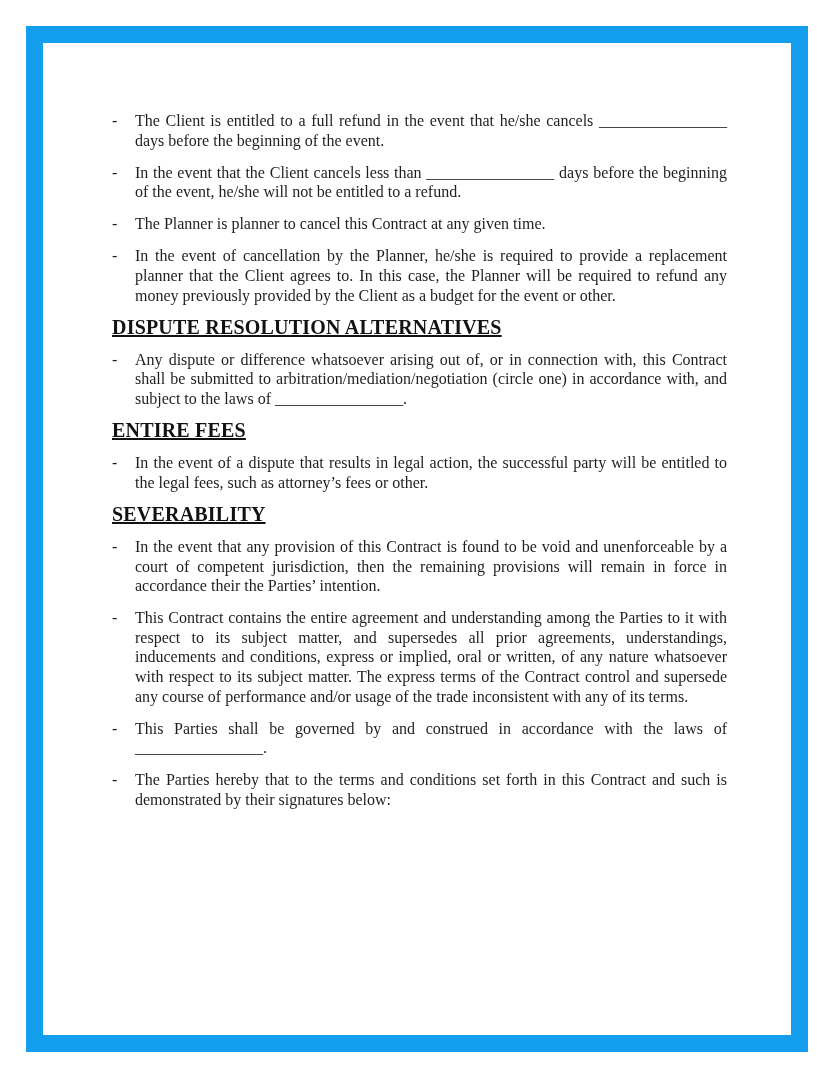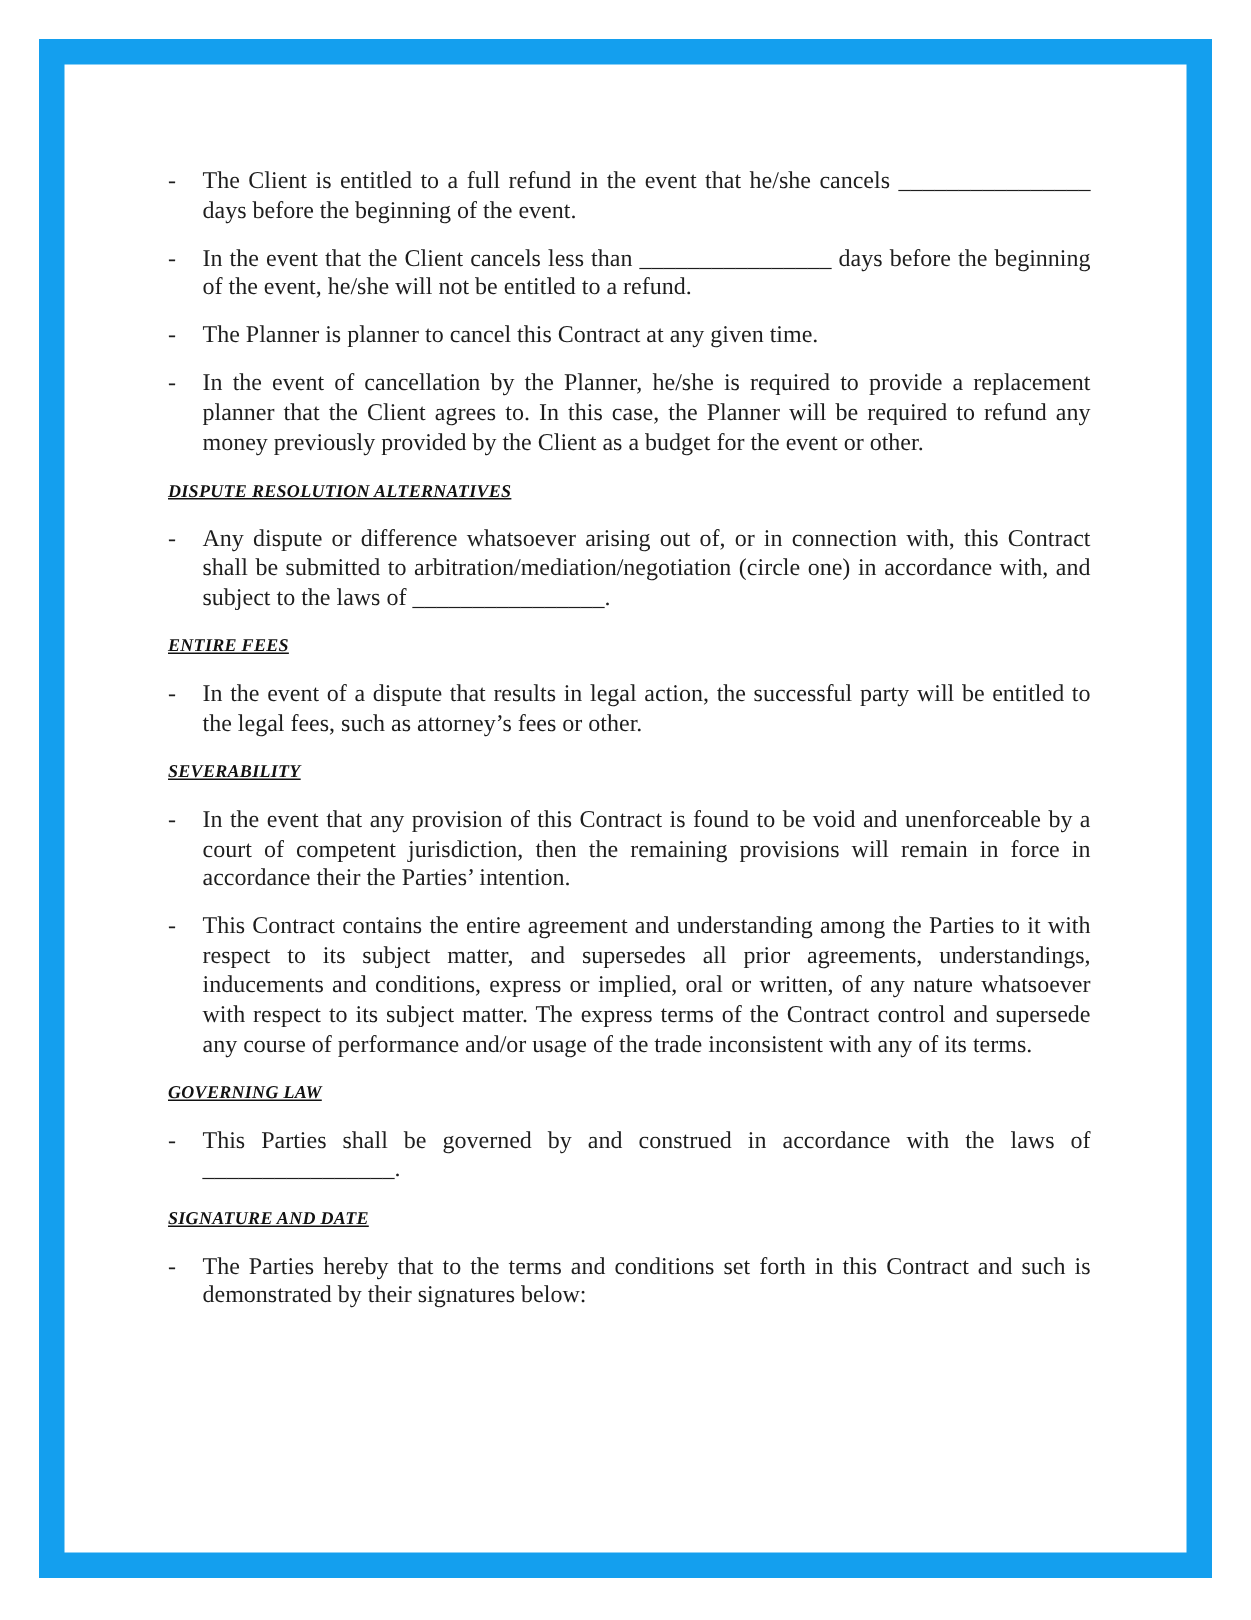--- a/index.html
+++ b/index.html
@@ -38,28 +38,27 @@
   }
   .marker {
     flex: 0 0 23px;
   }
   .text {
     flex: 1;
     margin: 0;
     text-align: justify;
   }
   .heading {
-    font-size: 12px;
+    font-size: 20px;
     line-height: 19.6px;
     font-weight: 700;
     text-decoration: underline;
     margin: 0 0 12.5px 0;
     color: #121212;
     letter-spacing: 0.2px;
-    font-style: italic;
   }
 </style>
 </head>
 <body style="color: rgb(30, 30, 30); background: rgb(255, 255, 255);">
 
 <div class="frame">
   <main class="doc">
 
     <ul class="bullet-list">
       <li class="bullet">
@@ -113,31 +112,29 @@
     <section>
       <ul class="bullet-list">
         <li class="bullet">
           <span class="marker">-</span>
           <p class="text">This Contract contains the entire agreement and understanding among the Parties to it with respect to its subject matter, and supersedes all prior agreements, understandings, inducements and conditions, express or implied, oral or written, of any nature whatsoever with respect to its subject matter. The express terms of the Contract control and supersede any course of performance and/or usage of the trade inconsistent with any of its terms.</p>
         </li>
       </ul>
     </section>
 
     <section>
-      <h2 class="heading">GOVERNING LAW</h2>
       <ul class="bullet-list">
         <li class="bullet">
           <span class="marker">-</span>
           <p class="text">This Parties shall be governed by and construed in accordance with the laws of ________________.</p>
         </li>
       </ul>
     </section>
 
     <section>
-      <h2 class="heading">SIGNATURE AND DATE</h2>
       <ul class="bullet-list">
         <li class="bullet">
           <span class="marker">-</span>
           <p class="text">The Parties hereby that to the terms and conditions set forth in this Contract and such is demonstrated by their signatures below:</p>
         </li>
       </ul>
     </section>
 
   </main>
 </div>

